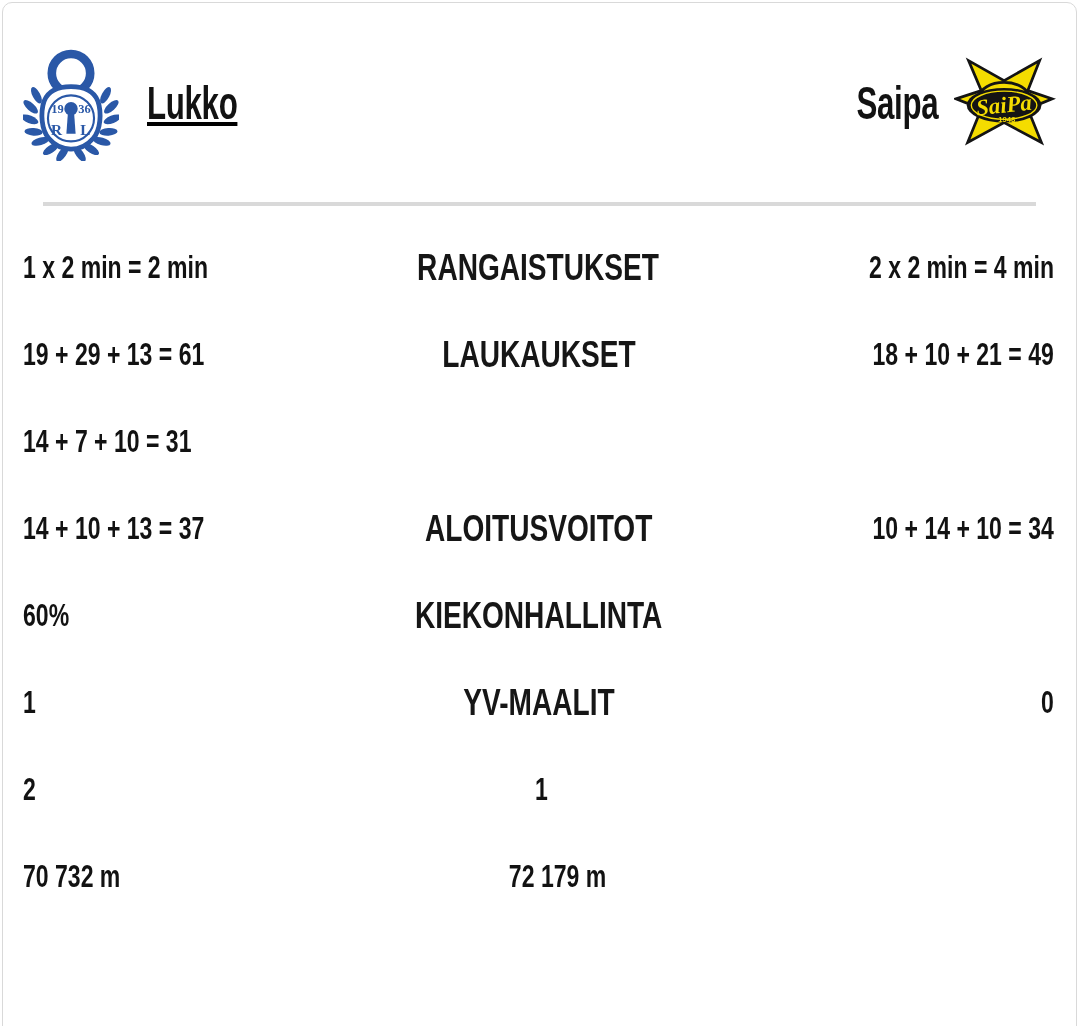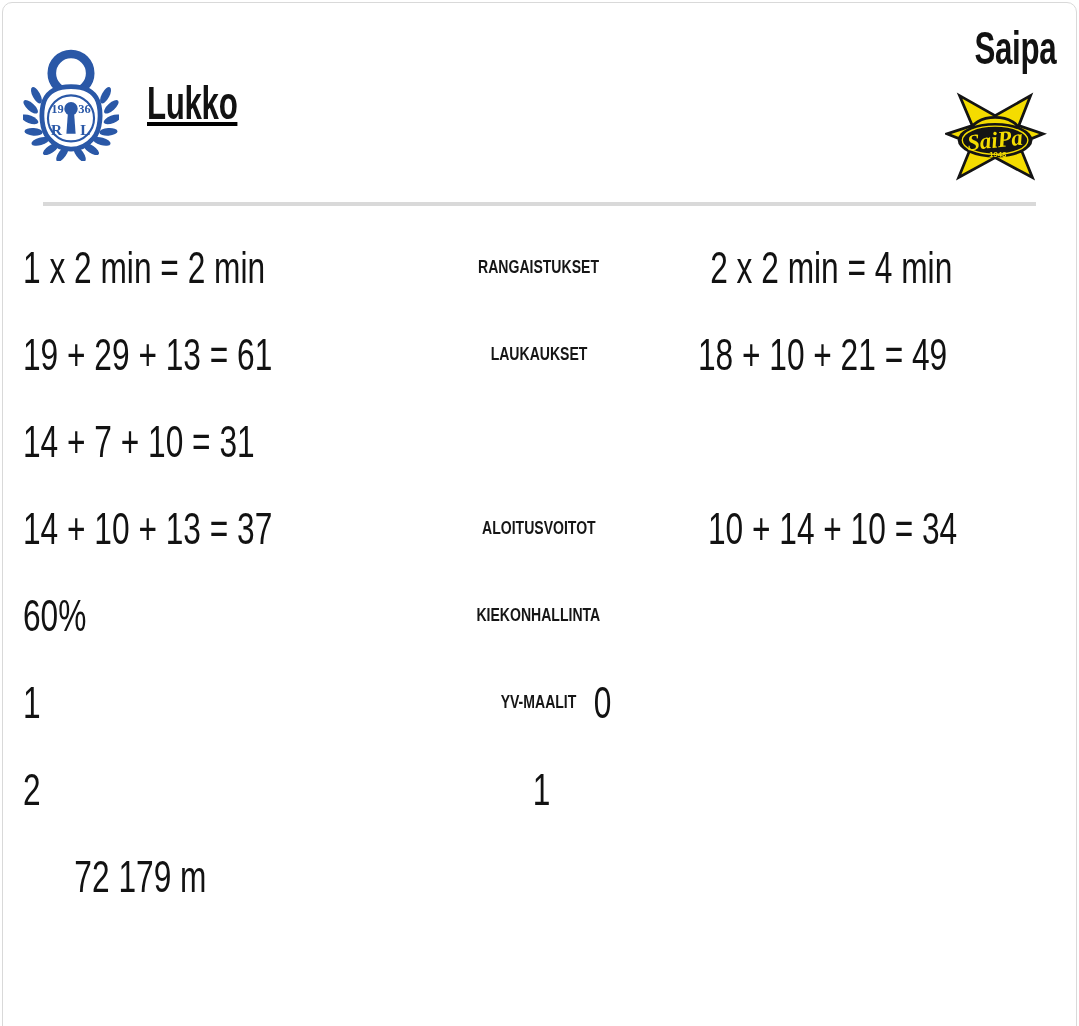--- a/index.html
+++ b/index.html
@@ -24,21 +24,21 @@
     display: flex;
     align-items: center;
     justify-content: space-between;
     padding: 0 20px;
   }
   .team {
     display: flex;
     align-items: center;
   }
   .team-home { gap: 28px; text-decoration: underline; }
-  .team-away { gap: 16px; flex-direction: column; }
+  .team-away { gap: 16px; }
   .team-name {
     font-size: 46px;
     font-weight: 700;
     color: #121212;
     display: inline-block;
     transform: scaleX(0.68);
     letter-spacing: -0.5px;
     white-space: nowrap;
   }
   .team-home .team-name { transform-origin: 0 50%; }
@@ -50,33 +50,33 @@
   }
   
   .stats { padding: 18px 22px 0 20px; }
   .row {
     height: 87px;
     display: grid;
     grid-template-columns: 1fr auto 1fr;
     align-items: center;
   }
   .val {
-    font-size: 44px;
-    font-weight: 400;
+    font-size: 32px;
+    font-weight: 700;
     color: #121212;
     white-space: nowrap;
   }
   .val span, .label span { display: inline-block; white-space: nowrap; }
   .val-home { text-align: left; }
   .val-home span { transform: scaleX(0.72); transform-origin: 0 50%; }
-  .val-away { }
+  .val-away { text-align: right; }
   .val-away span { transform: scaleX(0.72); transform-origin: 100% 50%; }
   .label {
     text-align: center;
-    font-size: 18px;
+    font-size: 36px;
     font-weight: 700;
     color: #161616;
     letter-spacing: 0;
   }
   .label span { transform: scaleX(0.78); transform-origin: 50% 50%; }
 </style>
 </head>
 <body>
 
 <div class="card">
@@ -166,17 +166,18 @@
       <div class="val val-away"><span>0</span></div>
     </div>
 
     <div class="row">
       <div class="val val-home"><span>2</span></div>
       <div class="val val-away"><span>1</span></div>
     </div>
 
 
     <div class="row">
+      <div class="val val-home"><span>70 732 m</span></div>
       <div class="val val-away"><span>72 179 m</span></div>
     </div>
 
   </div>
 </div>
 
 </body></html>

